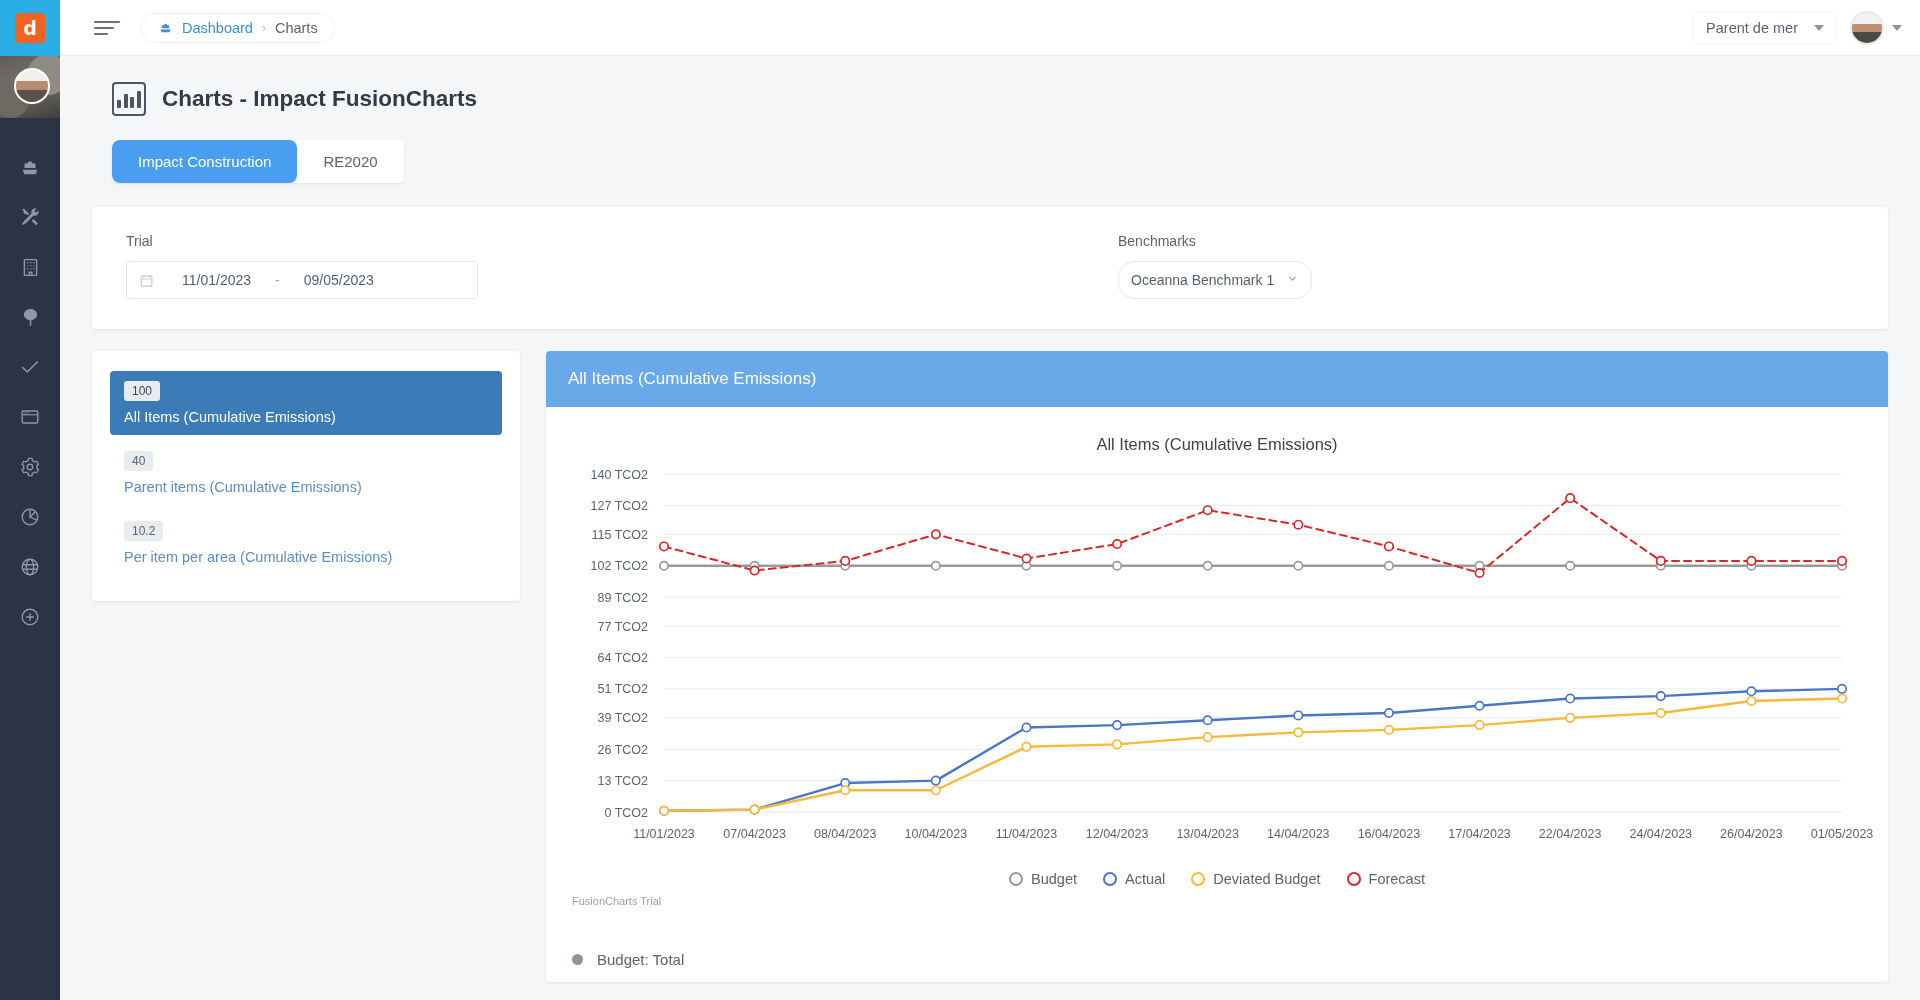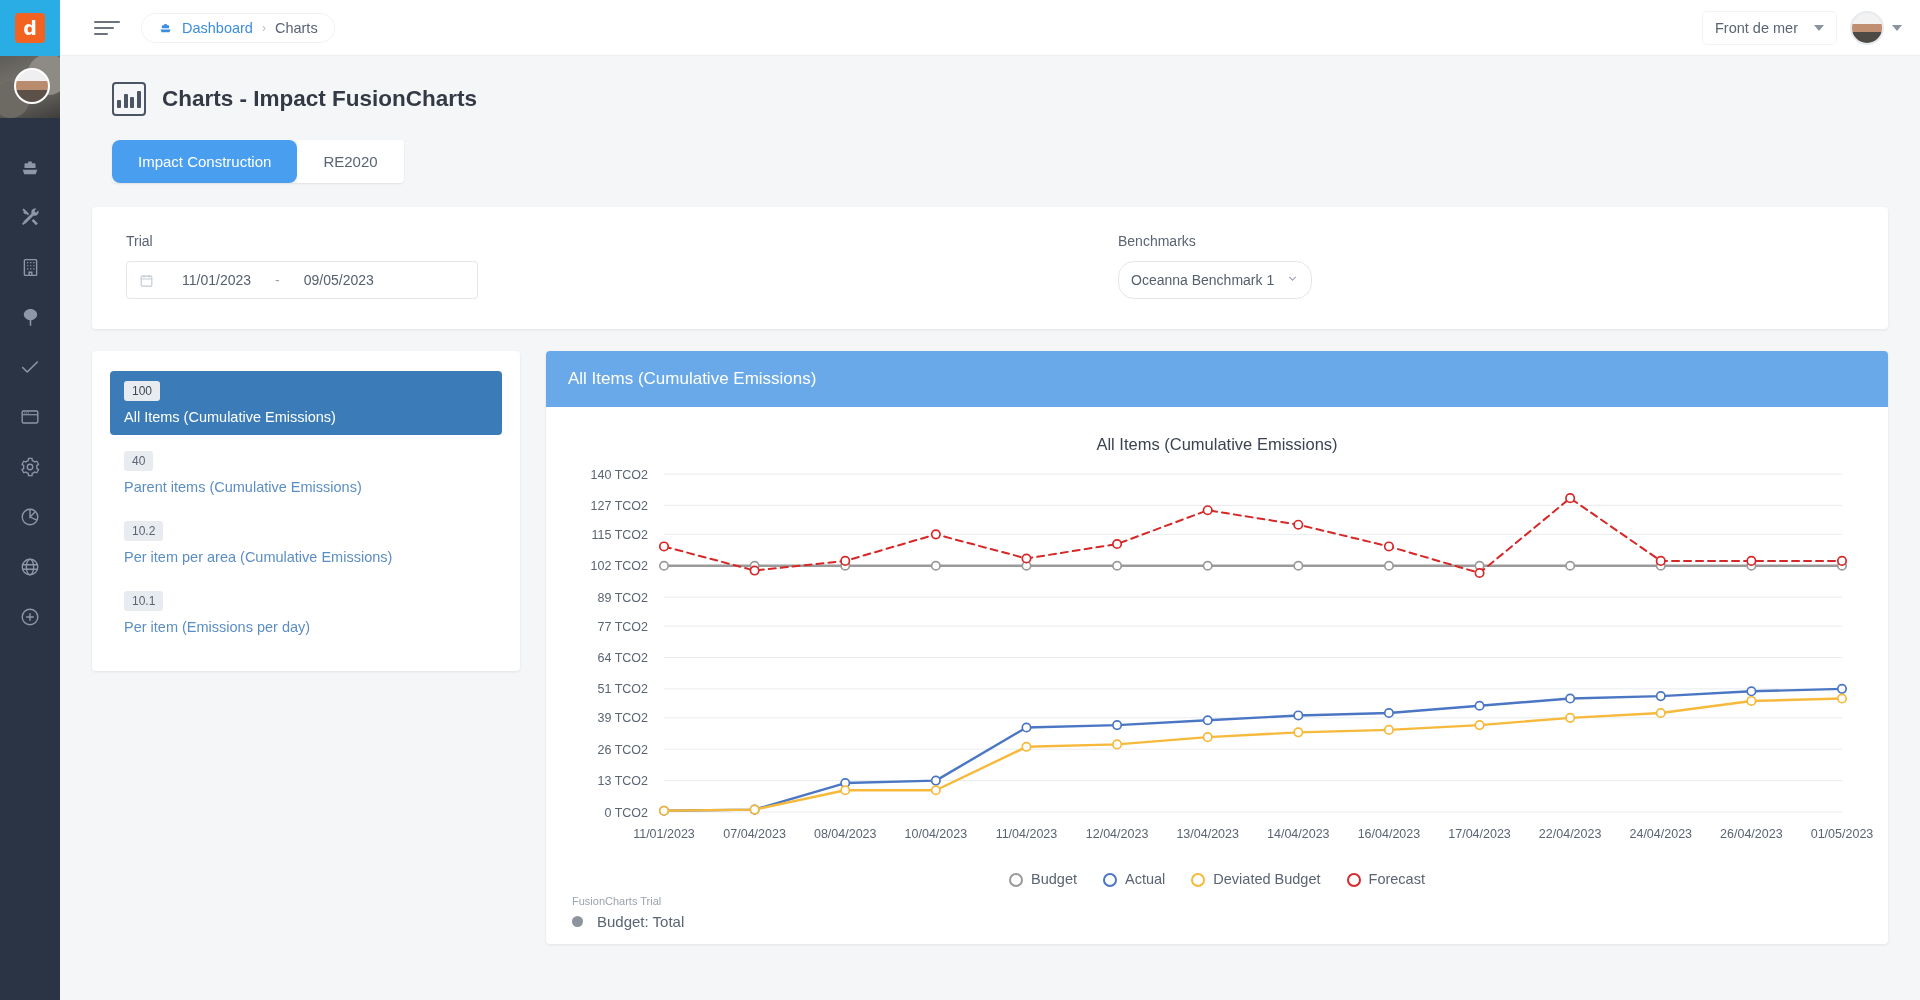--- a/index.html
+++ b/index.html
@@ -135,26 +135,26 @@
   }
   .item-row.active .badge { background:#e8ebef; color:#3e4854; }
   .item-label { font-size: 14.5px; color:#5b8ec4; }
   .item-row.active .item-label { color:#fff; }
 
   .chart-card { flex:1; min-width:0; align-self:flex-start; overflow:hidden;}
   .chart-head { background:#6aa9e9; color:#fff; padding: 18px 22px; font-size:17px;}
   .chart-body { padding: 14px 8px 0 8px; position:relative;}
   .chart-title { text-align:center; font-size:16.5px; color:#3b4450; margin: 14px 0 6px 0;}
   .fc-trial { font-size:11px; color:#9aa3ae; padding: 4px 0 4px 18px;}
-  .tooltip-lines { padding: 2px 0 10px 18px; }
+  .tooltip-lines { padding: 2px 0 10px 18px; margin-top: 38px; }
   .tt-line { display:flex; align-items:center; gap:14px; font-size:15px; color:#5a6473; margin-bottom: 4px;}
   .tt-dot { width:11px; height:11px; border-radius:50%; display:block;}
 
   .legend { display:flex; justify-content:center; gap:26px; margin-top: 8px; padding-bottom: 4px;}
-  .legend-item { display:flex; align-items:flex-end; gap:8px; font-size:14.5px; color:#5a6473; cursor:pointer;}
+  .legend-item { display:flex; align-items:center; gap:8px; font-size:14.5px; color:#5a6473; cursor:pointer;}
   .legend-ring { width:14px; height:14px; border-radius:50%; border:2px solid #999; background:#fff;}
 </style>
 </head>
 <body>
 
 <div class="app">
 
   <div class="rail">
     <div class="rail-logo">
       <div class="logo-sq">d</div>
@@ -264,21 +264,21 @@
               <path d="M4 15h16l-1.6 4.5H5.6L4 15zm2.2-2V9.6c0-.6.5-1.1 1.1-1.1H10V7c0-.3.2-.5.5-.5h3c.3 0 .5.2.5.5v1.5h2.7c.6 0 1.1.5 1.1 1.1V13H6.2z"></path>
             </svg>
         </span>
         <span class="crumb-link">Dashboard</span>
         <span class="crumb-sep">›</span>
         <span class="crumb-cur">Charts</span>
       </div>
 
       <div class="topbar-right">
         <div class="org-select">
-          <span>Front de mer</span>
+          <span>Parent de mer</span>
           <span class="caret"></span>
         </div>
         <div class="user-chip">
           <div class="user-avatar"></div>
           <span class="caret"></span>
         </div>
       </div>
     </div>
 
     <div class="content">
@@ -334,24 +334,20 @@
             <div class="badge">100</div>
             <div class="item-label">All Items (Cumulative Emissions)</div>
           </div>
           <div class="item-row">
             <div class="badge">40</div>
             <div class="item-label">Parent items (Cumulative Emissions)</div>
           </div>
           <div class="item-row">
             <div class="badge">10.2</div>
             <div class="item-label">Per item per area (Cumulative Emissions)</div>
-          </div>
-          <div class="item-row">
-            <div class="badge">10.1</div>
-            <div class="item-label">Per item (Emissions per day)</div>
           </div>
         </div>
 
         <div class="card chart-card">
           <div class="chart-head">All Items (Cumulative Emissions)</div>
           <div class="chart-body">
             <div class="chart-title">All Items (Cumulative Emissions)</div>
             <svg id="chart-svg" width="1328" height="400" viewBox="0 0 1328 400">
                 <line x1="110" y1="352" x2="1288" y2="352" stroke="#e9ecef" stroke-width="1"></line>
                 <text x="94" y="356.5" text-anchor="end" font-size="12.5" fill="#5a6473" font-family="&quot;Liberation Sans&quot;, sans-serif">0 TCO2</text>

